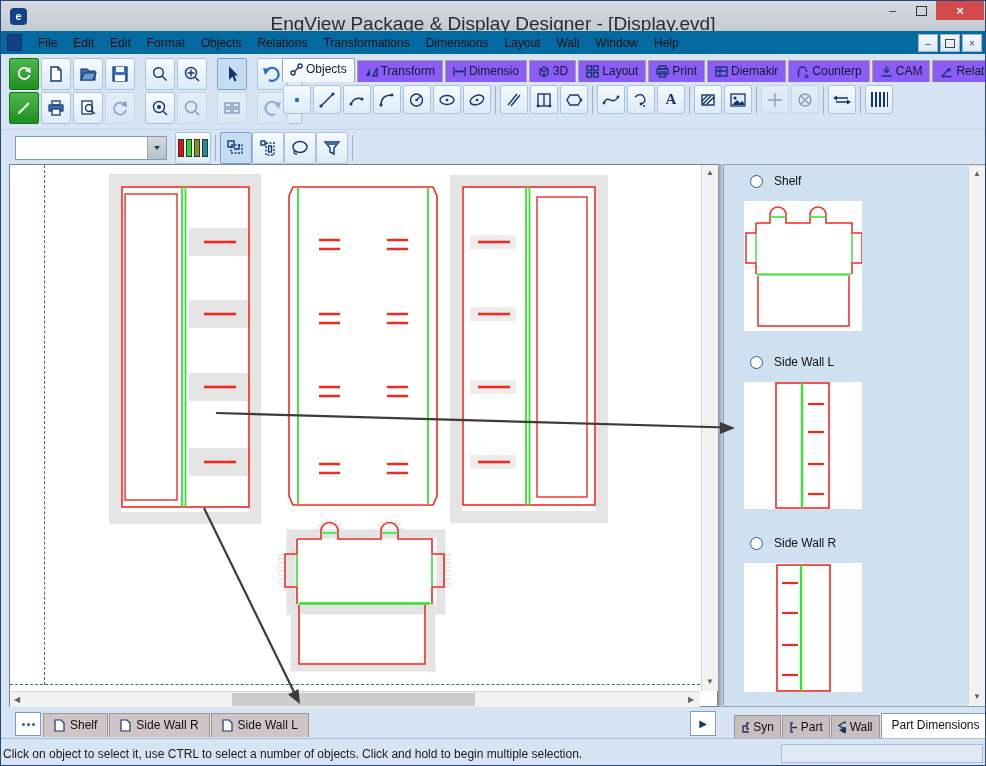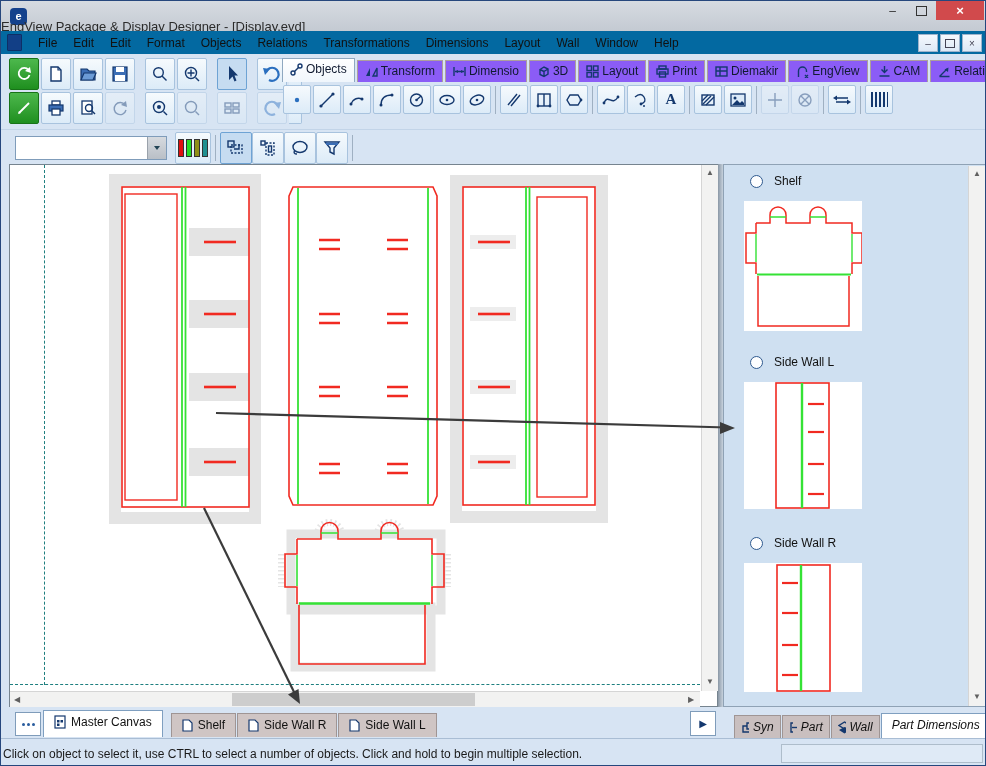--- a/index.html
+++ b/index.html
@@ -3,21 +3,21 @@
 <meta charset="utf-8">
 <style>
   html,body{margin:0;padding:0;background:#eef1f5;}
   .app{position:relative;width:986px;height:766px;box-sizing:border-box;border:1px solid #26477d;
        overflow:hidden;font-family:"Liberation Sans",sans-serif;background:#d7e4f3;color:#1a1a1a;}
   
   .titlebar{position:absolute;left:0;top:0;width:100%;height:30px;
             background:linear-gradient(#d6dbe1,#c4cad2);display:flex;align-items:center;}
   .app-logo{width:17px;height:17px;margin-left:9px;border-radius:4px;background:#14418c;
             color:#fff;font-size:11px;font-weight:bold;display:flex;align-items:center;justify-content:center;}
-  .title-text{position:absolute;left:0;right:0;top:18px;text-align:left;font-size:13px;color:#2b2b2b;}
+  .title-text{position:absolute;left:0;right:0;top:12px;text-align:center;font-size:19px;color:#2b2b2b;}
   .wcontrols{position:absolute;right:1px;top:0;display:flex;align-items:flex-start;height:20px;}
   .wbtn{width:29px;height:19px;display:flex;align-items:center;justify-content:center;
         font-size:12px;color:#333;cursor:default;}
   .wbtn .maxbox{width:9px;height:8px;border:1.5px solid #333;}
   .wbtn.close{width:48px;background:var(--close);color:#fff;font-size:13px;font-weight:bold;}
   
   .menubar{position:absolute;left:0;top:30px;width:100%;height:23px;background:#0369a1;
            display:flex;align-items:center;font-size:12px;border-bottom:1px solid #93a6bc;}
   .doc-ico{width:13px;height:15px;margin:0 8px 0 6px;background:#123f86;border:1px solid #0e2f66;border-radius:1px;}
   .menu-item{padding:2px 8px;color:#111;}
@@ -79,21 +79,21 @@
   .tabstrip{position:absolute;left:8px;top:706px;width:709px;height:31px;background:#d7e4f3;}
   .ovf{position:absolute;left:6px;top:5px;width:24px;height:22px;border:1px solid #7f9cba;background:#fff;
        display:flex;align-items:center;justify-content:center;gap:2px;}
   .dot{width:3px;height:3px;border-radius:50%;background:#2a5d9e;}
   .ctabs{position:absolute;left:34px;top:3px;display:flex;align-items:flex-end;height:27px;}
   .ctab{display:flex;align-items:center;gap:5px;font-size:12px;padding:4px 10px 5px;background:#cfc5c4;
         border:1px solid #9f9594;border-bottom:none;margin-right:1px;white-space:nowrap;color:#111;}
   .ctab.active{background:#fff;border-color:#7f9fc0;padding-bottom:8px;margin-right:8px;}
   .nextbtn{position:absolute;left:681px;top:4px;width:24px;height:23px;border:1px solid #7f9cba;background:#fff;
            display:flex;align-items:center;justify-content:center;color:#14386e;font-size:10px;}
-  .ptabs{position:absolute;left:722px;top:706px;width:264px;height:31px;background:#d7e4f3;display:flex;align-items:flex-end;padding-left:11px;box-sizing:border-box;font-style:italic;}
+  .ptabs{position:absolute;left:722px;top:706px;width:264px;height:31px;background:#d7e4f3;display:flex;align-items:flex-end;padding-left:11px;box-sizing:border-box;}
   .ptab{display:flex;align-items:center;gap:4px;font-size:12px;padding:4px 6px;background:#c9bfbf;
         border:1px solid #9f9594;border-bottom:none;margin-right:1px;white-space:nowrap;overflow:hidden;max-width:52px;color:#111;}
   .ptab.active{background:#fff;border-color:#7f9fc0;max-width:none;padding-bottom:6px;}
   
   .statusbar{position:absolute;left:0;top:737px;width:100%;height:29px;background:#d7e4f3;border-top:1px solid #a9bdd4;
              font-size:12px;display:flex;align-items:center;}
   .status-text{margin-left:2px;}
   .status-field{position:absolute;left:780px;top:5px;width:200px;height:17px;border:1px solid #aebdcb;background:#dfeaf6;}
   
   .overlay{position:absolute;left:0;top:163px;width:986px;height:577px;pointer-events:none;z-index:30;}
@@ -319,21 +319,21 @@
               <rect x="1" y="2" width="11" height="9" class="ico"></rect>
               <path class="ico" d="M1,6 H12 M5,2 V11"></path>
             </svg>
           <span>Diemakir</span>
           </div>
         <div class="rtab">
           <svg width="13" height="13">
               <path class="ico" d="M2.5,12 V6 a4,4 0 0 1 8,0 V7"></path>
               <path class="ico" d="M9,10 l3,3 M12,10 l-3,3"></path>
             </svg>
-          <span>EngView</span>
+          <span>Counterp</span>
           </div>
         <div class="rtab">
           <svg width="13" height="13">
               <path class="ico" d="M6.5,1 V7 M3.5,4.5 L6.5,7.5 L9.5,4.5 M1.5,11 H11.5"></path>
             </svg>
           <span>CAM</span>
           </div>
         <div class="rtab">
           <svg width="13" height="13">
               <path class="ico" d="M1.5,11.5 H11.5 M1.5,11.5 L9,4"></path>
@@ -641,29 +641,20 @@
     </div>
   </div>
 
   <div class="tabstrip">
     <div class="ovf">
       <span class="dot"></span>
         <span class="dot"></span>
         <span class="dot"></span>
     </div>
     <div class="ctabs">
-      <div class="ctab active">
-        <svg width="12" height="14">
-            <rect x="1" y="1" width="10" height="12" fill="#fff" stroke="#14386e" stroke-width="1.2"></rect>
-            <rect x="3" y="5" width="2.5" height="2.5" class="icoF"></rect>
-            <rect x="6.5" y="5" width="2.5" height="2.5" class="icoF"></rect>
-            <rect x="3" y="8.5" width="2.5" height="2.5" class="icoF"></rect>
-          </svg>
-        <span>Master Canvas</span>
-        </div>
       <div class="ctab">
         <svg width="11" height="13">
             <path d="M1,1 H7 L10,4 V12 H1 Z" fill="#fff" stroke="#14386e" stroke-width="1.2"></path>
           </svg>
         <span>Shelf</span>
         </div>
       <div class="ctab">
         <svg width="11" height="13">
             <path d="M1,1 H7 L10,4 V12 H1 Z" fill="#fff" stroke="#14386e" stroke-width="1.2"></path>
           </svg>

